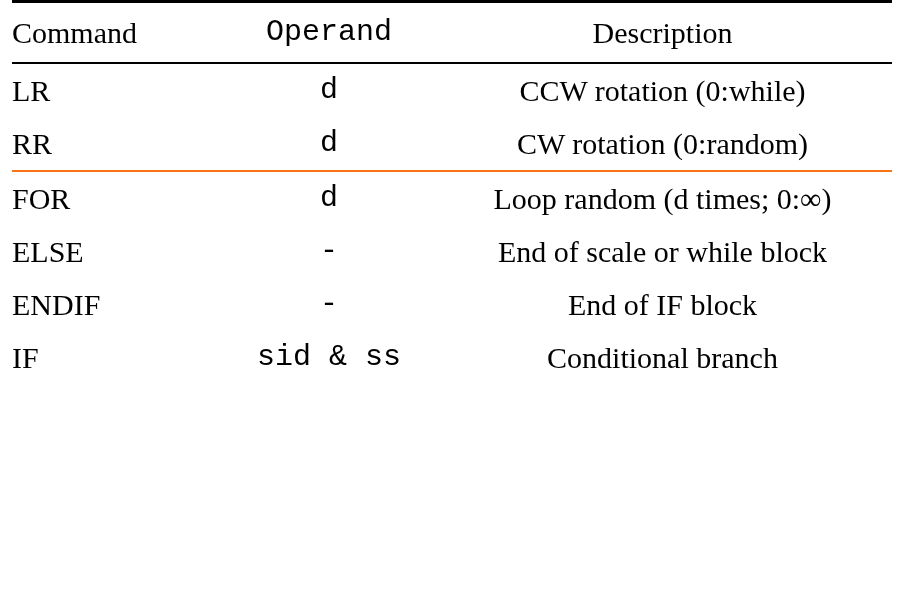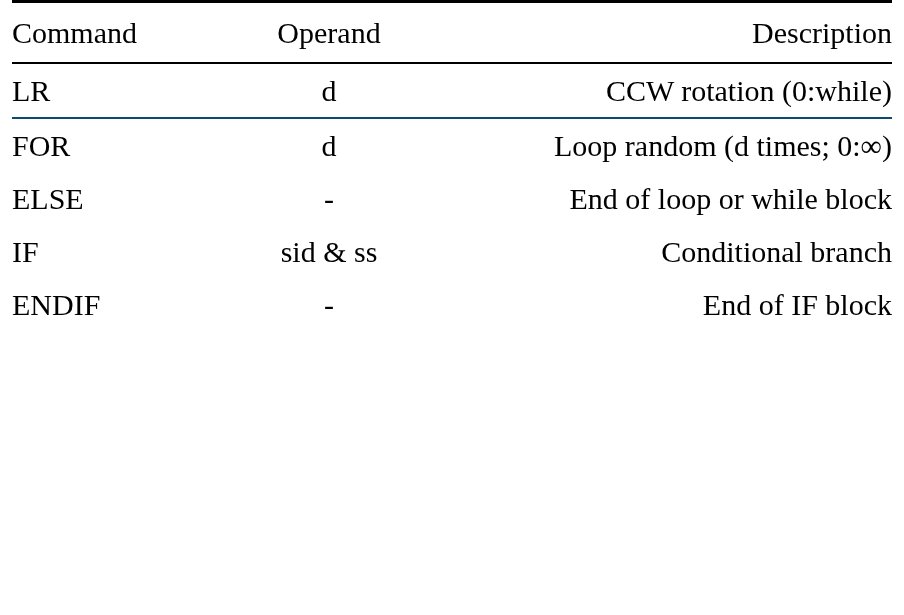--- a/index.html
+++ b/index.html
@@ -40,43 +40,43 @@
   table.booktabs td {
     padding: 0;
     margin: 0;
     font-weight: normal;
     vertical-align: middle;
     white-space: nowrap;
   }
 
   
   .c-command { text-align: left;   padding-left: 25px; }
-  .c-operand { text-align: center; }
-  .c-desc    { text-align: right;   padding-left: 21px; }
+  .c-operand { text-align: center; font-family: Liberation Mono, monospace; }
+  .c-desc    { text-align: center;   padding-left: 21px; }
 
   
   thead tr.header-row th {
     height: 59px;
     line-height: 59px;
   }
 
   
   tbody tr.data-row td {
     height: 53px;
     line-height: 53px;
   }
 
   
   tr.header-row th {
     border-top: 3px solid #000000;     
     border-bottom: 2px solid #000000;  
   }
 
   tbody tr.group-start td {
-    border-top: 2px solid #0c4a6e;     
+    border-top: 2px solid #f97316;     
   }
 
   tbody tr.last-row td {
     border-bottom: 3px solid #000000;  
   }
 </style>
 </head>
 <body>
 
 <div class="table-wrap">
@@ -96,42 +96,47 @@
     <tbody>
 
 
 
       <tr class="data-row">
         <td class="c-command">LR</td>
         <td class="c-operand">d</td>
         <td class="c-desc">CCW rotation (0:while)</td>
       </tr>
 
+      <tr class="data-row">
+        <td class="c-command">RR</td>
+        <td class="c-operand">d</td>
+        <td class="c-desc">CW rotation (0:random)</td>
+      </tr>
 
 
       <tr class="data-row group-start">
         <td class="c-command">FOR</td>
         <td class="c-operand">d</td>
         <td class="c-desc">Loop random (d times; 0:∞)</td>
       </tr>
 
       <tr class="data-row">
         <td class="c-command">ELSE</td>
         <td class="c-operand">-</td>
-        <td class="c-desc">End of loop or while block</td>
+        <td class="c-desc">End of scale or while block</td>
+      </tr>
+
+      <tr class="data-row">
+        <td class="c-command">ENDIF</td>
+        <td class="c-operand">-</td>
+        <td class="c-desc">End of IF block</td>
       </tr>
 
       <tr class="data-row">
         <td class="c-command">IF</td>
         <td class="c-operand">sid &amp; ss</td>
         <td class="c-desc">Conditional branch</td>
       </tr>
 
-      <tr class="data-row">
-        <td class="c-command">ENDIF</td>
-        <td class="c-operand">-</td>
-        <td class="c-desc">End of IF block</td>
-      </tr>
-
 
     </tbody>
   </table>
 </div>
 
 </body></html>

